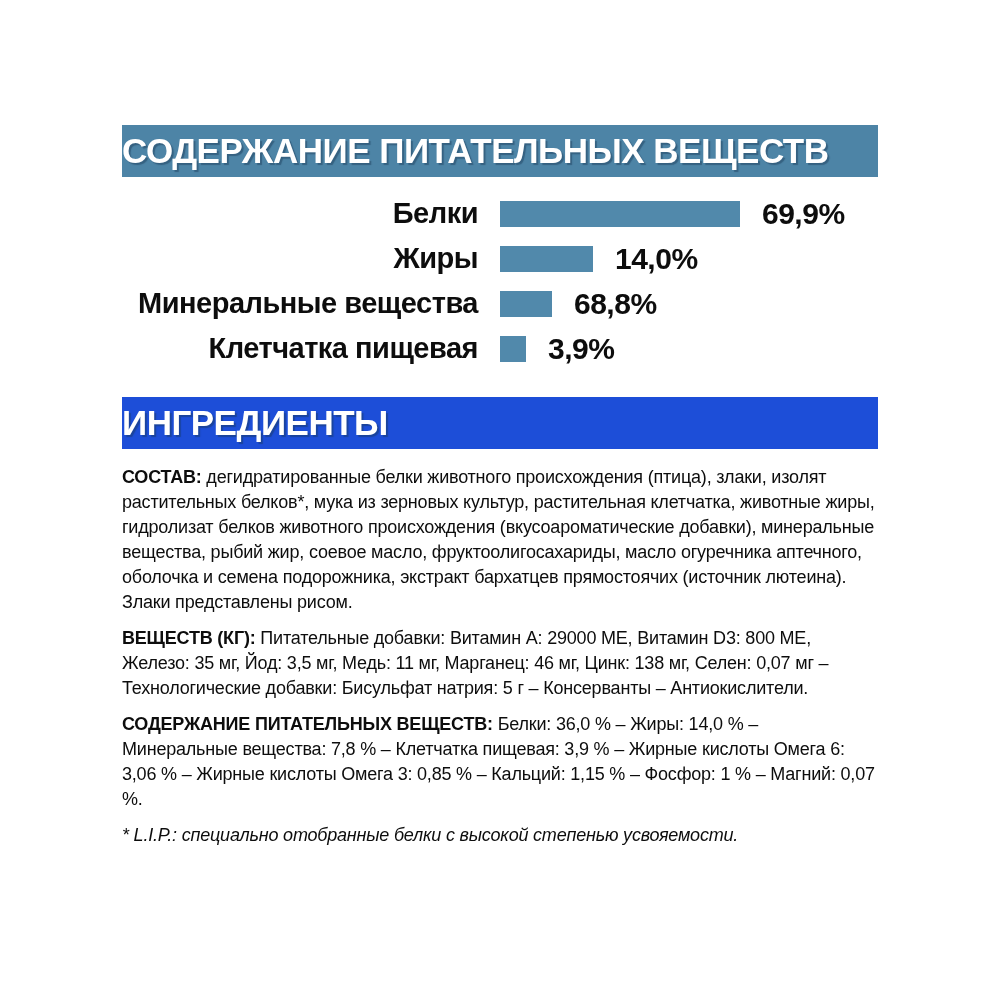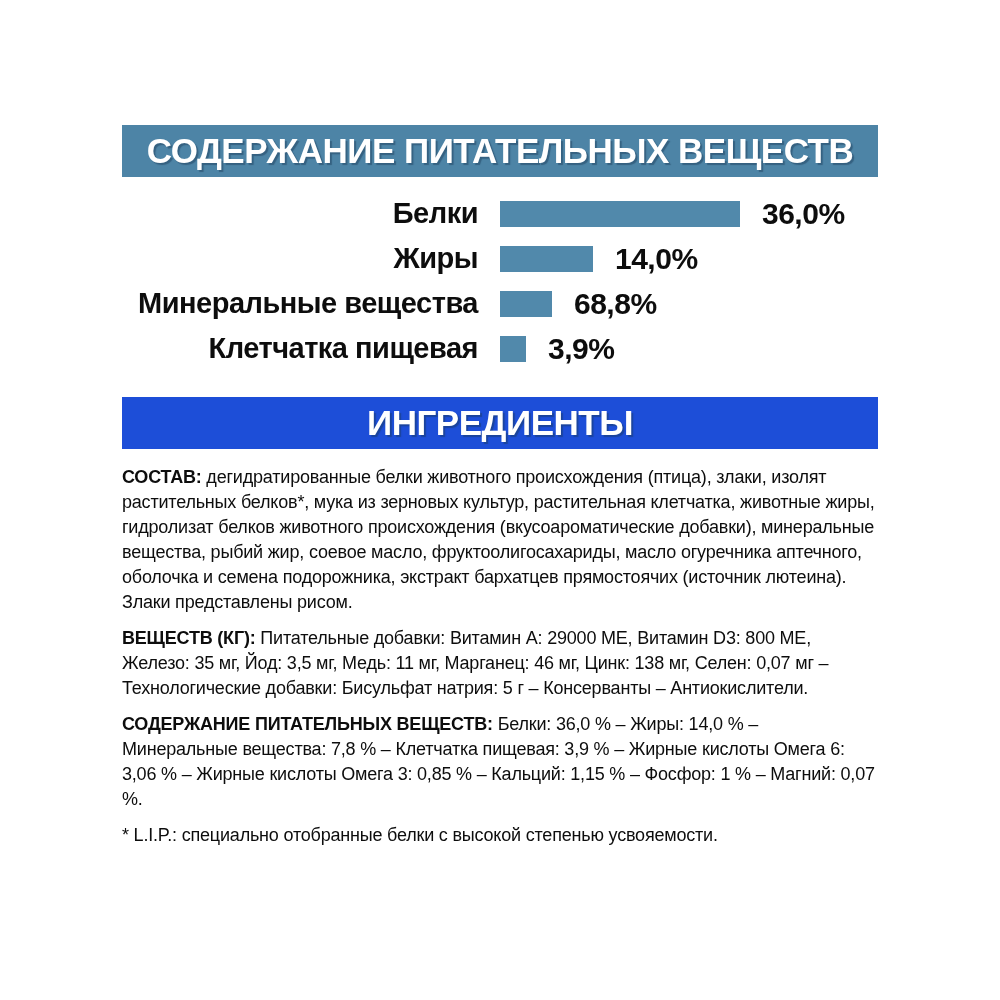--- a/index.html
+++ b/index.html
@@ -17,21 +17,20 @@
   }
   .panel {
     position: absolute;
     left: 122px;
     top: 125px;
     width: 756px;
   }
   .banner {
     height: 52px;
     line-height: 52px;
-    text-align: center;
     color: #ffffff;
     font-weight: bold;
     font-size: 35px;
     letter-spacing: -0.5px;
     text-shadow: 2px 2px 1px rgba(25,55,85,0.45);
     white-space: nowrap;
   }
   .chart {
     margin-top: 14px;
   }
@@ -76,38 +75,39 @@
     letter-spacing: -0.2px;
   }
   .para b {
     font-weight: bold;
   }
   .footnote {
     margin: 0;
     font-size: 18px;
     line-height: 25px;
     letter-spacing: -0.2px;
+    font-style: italic;
   }
 </style>
 </head>
 <body>
 
 <div class="page">
   <div class="panel">
 
     <div class="banner" style="background-color: rgb(77, 132, 166);">
       <span>СОДЕРЖАНИЕ ПИТАТЕЛЬНЫХ ВЕЩЕСТВ</span>
     </div>
 
     <div class="chart">
 
       <div class="bar-row">
         <div class="bar-label">Белки</div>
         <div class="bar" style="background-color: rgb(81, 137, 171); width: 240px;"></div>
-        <div class="bar-value">36,0%</div>
+        <div class="bar-value">69,9%</div>
       </div>
 
       <div class="bar-row">
         <div class="bar-label">Жиры</div>
         <div class="bar" style="background-color: rgb(81, 137, 171); width: 93px;"></div>
         <div class="bar-value">14,0%</div>
       </div>
 
       <div class="bar-row">
         <div class="bar-label">Минеральные вещества</div>

